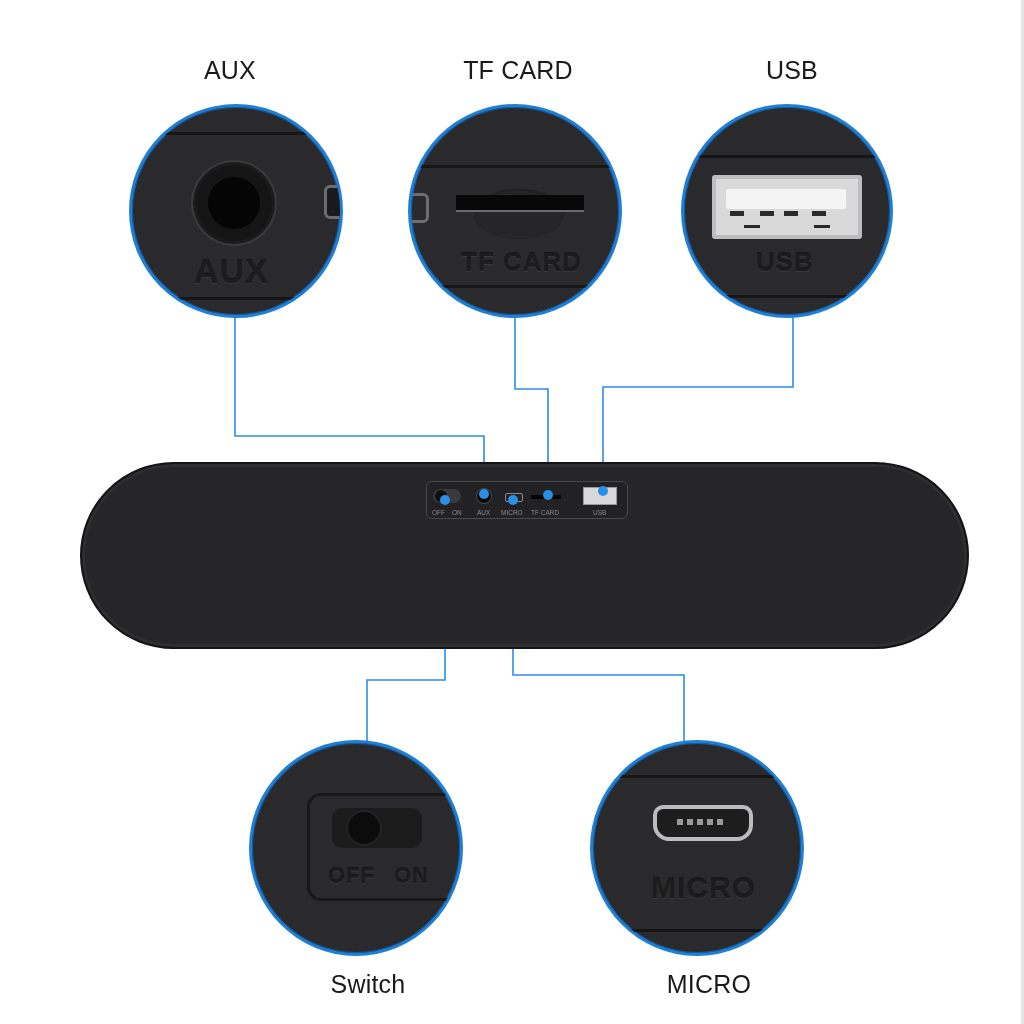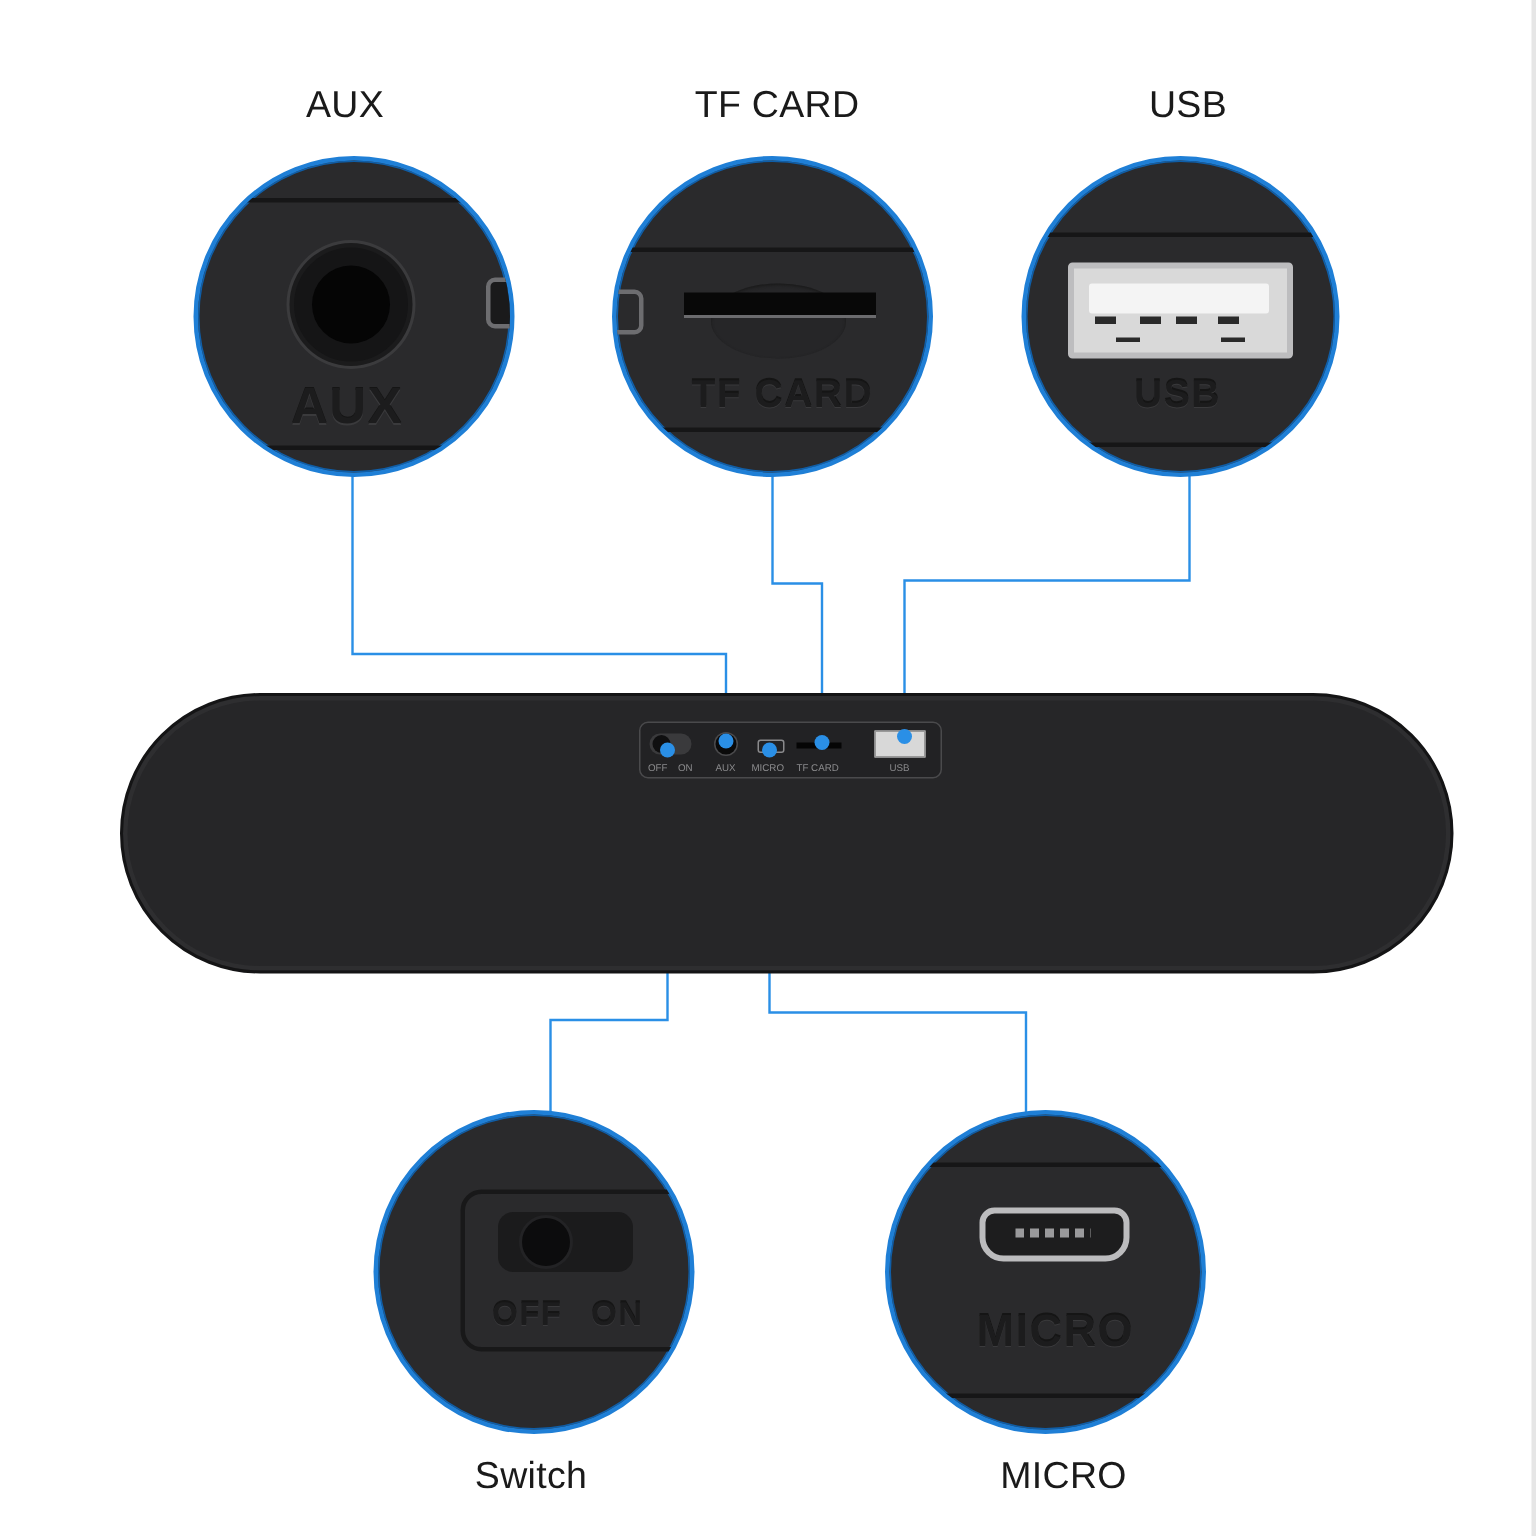--- a/index.html
+++ b/index.html
@@ -108,14 +108,14 @@
 
 <div class="circle" style="left:590px; top:740px; width:214px; height:216px;">
   <div class="band" style="top:32px;"></div>
   <div class="band" style="top:186px;"></div>
   <div style="position:absolute; left:60px; top:62px; width:100px; height:36px; border:4px solid #bcbcbe; border-radius:10px 10px 16px 16px; background:#1d1d1e; box-sizing:border-box;">
     <div style="position:absolute; left:20px; top:10px; width:50px; height:6px; background:repeating-linear-gradient(90deg,#9a9a9c 0 6px,#1d1d1e 6px 10px);"></div>
   </div>
   <div class="emb" style="left:58px; top:128px; font-size:30px;">MICRO</div>
 </div>
 
-<div class="label" style="left:234px; top:970px;">Switch</div>
+<div class="label" style="left:248px; top:970px;">Switch</div>
 <div class="label" style="left:589px; top:970px;">MICRO</div>
 
 </body></html>

